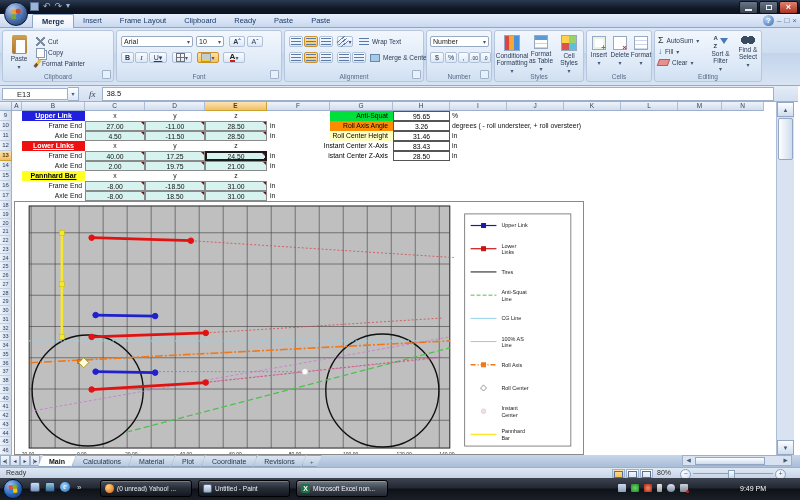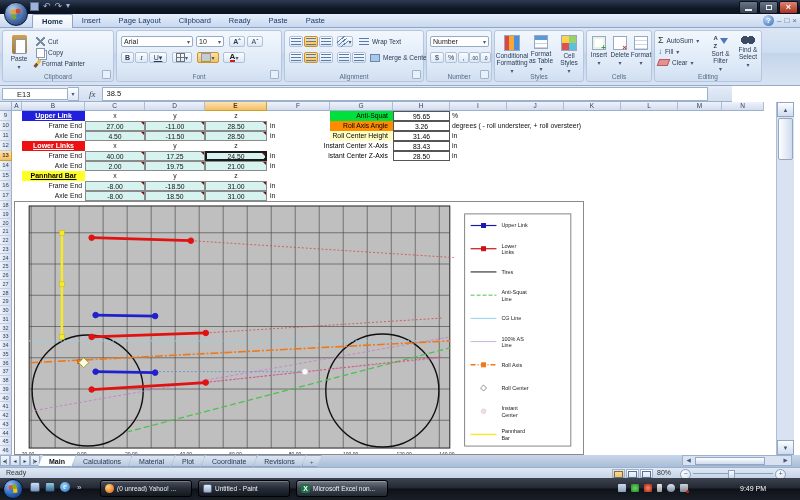--- a/index.html
+++ b/index.html
@@ -92,21 +92,21 @@
   .ic-eraser{width:9px;height:5px;background:#e89090;border:1px solid #b06060;transform:skewX(-20deg);}
   .ic-sort{width:14px;height:14px;position:relative;font-size:6px;color:#2a3a55;font-weight:bold;}
   .ic-sort:before{content:"A";position:absolute;left:0;top:0;}
   .ic-sort:after{content:"Z";position:absolute;left:0;bottom:0;}
   .funnel{position:absolute;right:0;top:3px;width:0;height:0;border-left:4px solid transparent;border-right:4px solid transparent;border-top:6px solid #4a78b8;}
   .ic-find{width:14px;height:10px;background:
      radial-gradient(circle at 30% 50%,#3a4a60 0 4px,transparent 4px),
      radial-gradient(circle at 70% 50%,#3a4a60 0 4px,transparent 4px);}
 
   
-  #formulabar{position:absolute;left:0;top:86px;width:732px;height:16px;
+  #formulabar{position:absolute;left:0;top:86px;width:798px;height:16px;
     background:linear-gradient(#e4ecf7,#d3dff0);border-bottom:1px solid #9cb0cc;box-sizing:border-box;display:flex;align-items:center;}
   #namebox{width:66px;height:12px;background:#fff;border:1px solid #9cb0cc;margin-left:2px;
     font-size:7.5px;line-height:12px;padding-left:14px;box-sizing:border-box;color:#222;}
   #namebox-dd{width:10px;height:12px;border:1px solid #9cb0cc;border-left:none;background:linear-gradient(#fdfeff,#dde8f5);
     font-size:6px;text-align:center;line-height:12px;color:#44597c;}
   #fx{font-family:"Liberation Serif",serif;font-style:italic;font-size:9px;color:#33465e;margin:0 6px 0 10px;}
   #fvalue{flex:1;height:12px;background:#fff;border:1px solid #9cb0cc;margin-right:24px;
     font-size:7.5px;line-height:12px;padding-left:4px;color:#111;}
 
   
@@ -243,23 +243,23 @@
           <span class="glyph-res"></span>
         </div>
       <div class="wbtn close">
           <span class="glyph-x">×</span>
         </div>
     </div>
   </div>
 
   <div id="tabrow">
     <div id="rtabs">
-        <div class="rtab on">Home</div>
+        <div class="rtab on">Merge</div>
         <div class="rtab">Insert</div>
-        <div class="rtab">Page Layout</div>
+        <div class="rtab">Frame Layout</div>
         <div class="rtab">Clipboard</div>
         <div class="rtab">Ready</div>
         <div class="rtab">Paste</div>
         <div class="rtab">Paste</div>
       </div>
     <div id="tabrow-right">
       <div id="help-btn">?</div>
       <span class="mini">–</span>
       <span class="mini">□</span>
       <span class="mini">×</span>

